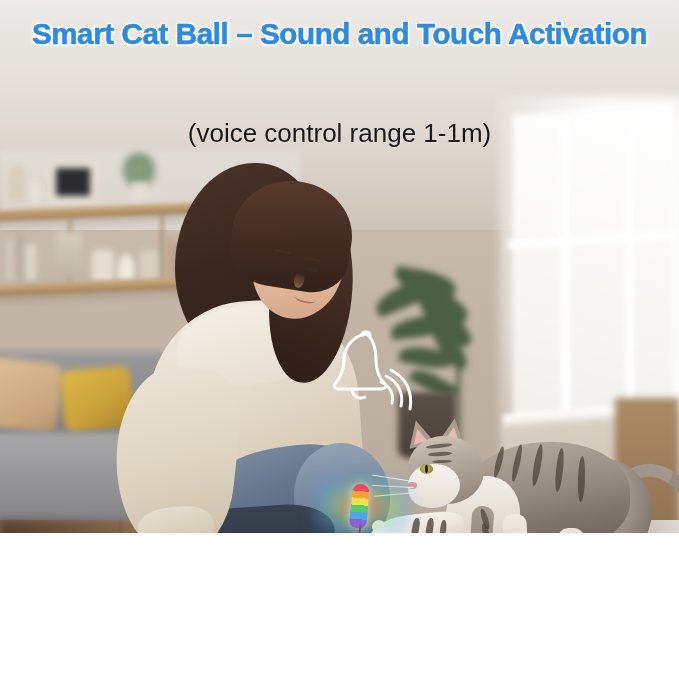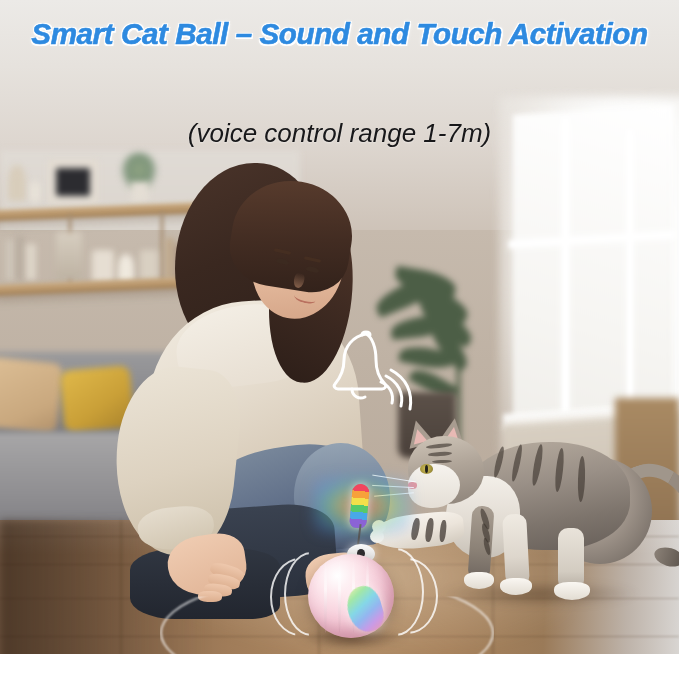--- a/index.html
+++ b/index.html
@@ -8,24 +8,23 @@
     padding: 0;
     background: #ffffff;
   }
   body {
     font-family: "Liberation Sans", sans-serif;
   }
 
   #banner {
     position: relative;
     width: 679px;
-    height: 654px;
+    height: 533px;
     overflow: hidden;
     background: #cfc6bd;
-    font-style: italic;
   }
 
   
   .scene {
     position: absolute;
     inset: 0;
     overflow: hidden;
   }
 
   
@@ -779,16 +778,16 @@
         <div class="ball-ridge" style="left:44px;"></div>
         <div class="ball-ridge" style="left:58px;"></div>
       </div>
       <div class="ball-led"></div>
     </div>
 
   </div>
 
   <div class="text-layer">
     <div class="title">Smart Cat Ball – Sound and Touch Activation</div>
-    <div class="subtitle-2">(voice control range 1-7m)</div>
+    <div class="subtitle-2">(voice control range 1-1m)</div>
   </div>
 
 </div>
 
 </body></html>

